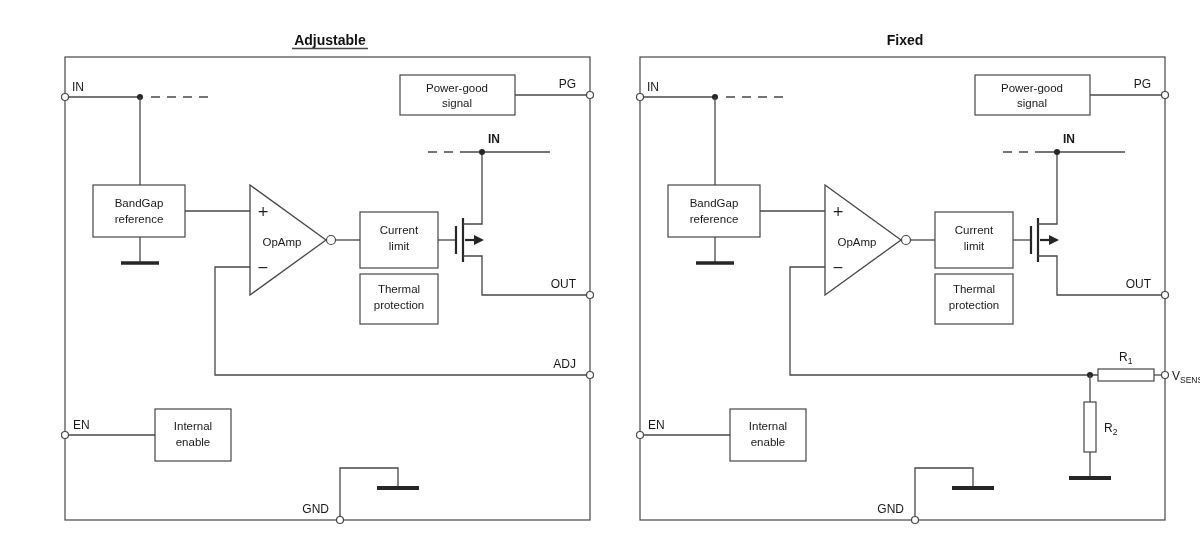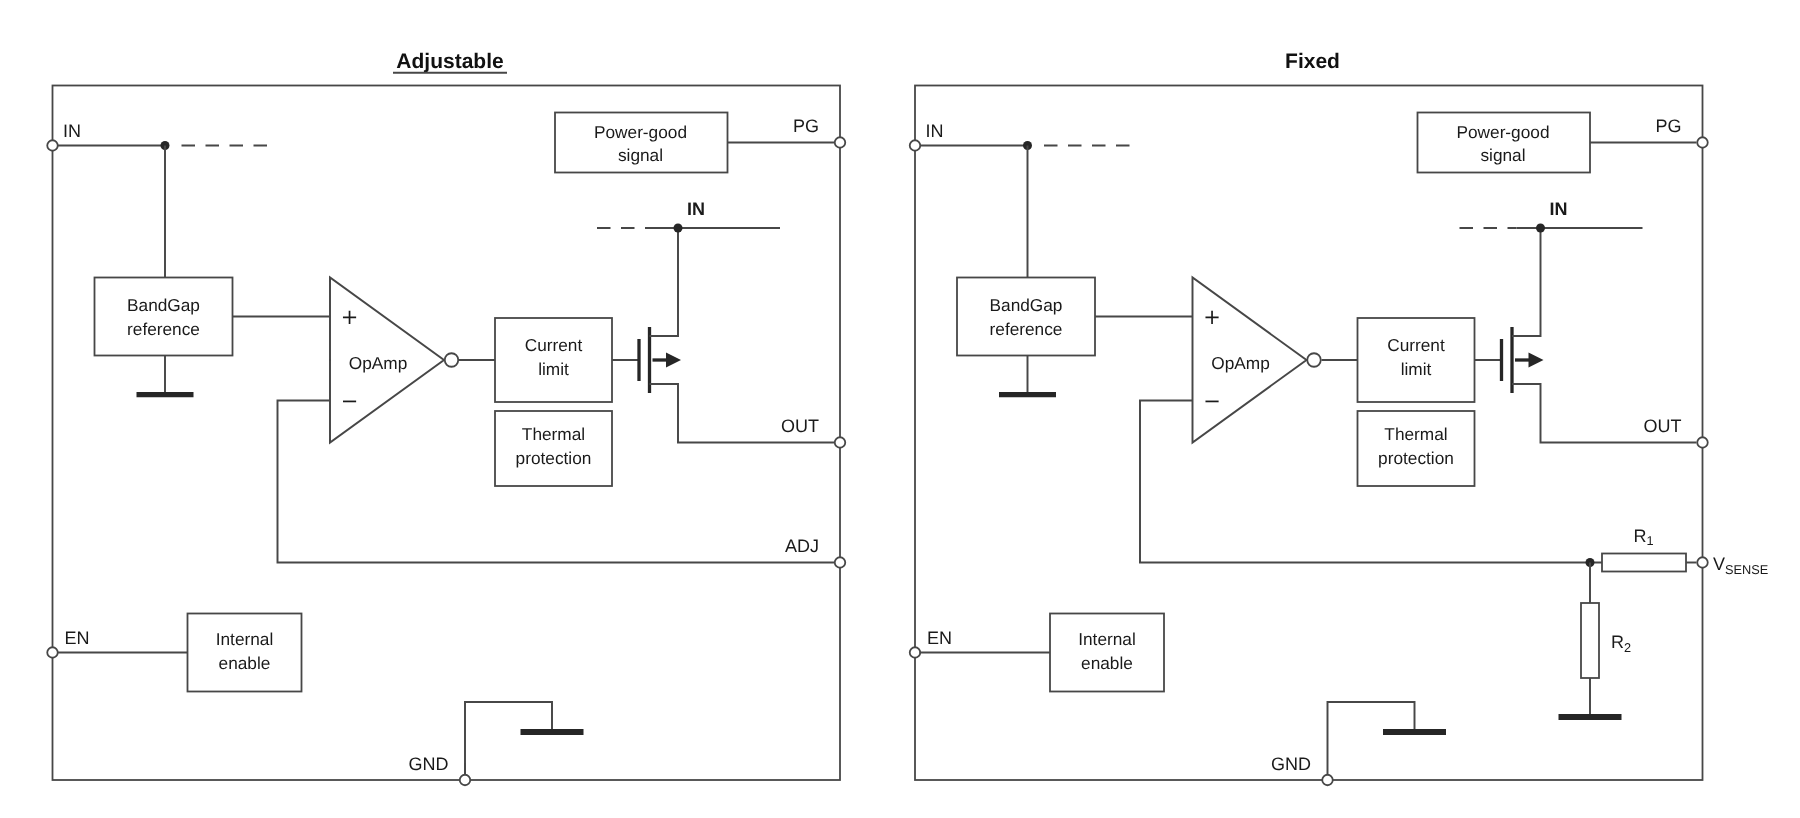--- a/index.html
+++ b/index.html
@@ -1,16 +1,16 @@
 <!DOCTYPE html>
 <html><head>
 <meta charset="utf-8">
 <style>
   html, body { margin: 0; padding: 0; background: #ffffff; }
-  .canvas-wrap { width: 1104px; height: 545px; background: #ffffff; position: relative; }
+  .canvas-wrap { width: 1104px; height: 545px; background: #ffffff; position: relative; padding-left: 30px; }
   svg { display: block; }
   .wire        { stroke: #474747; stroke-width: 1.3; fill: none; }
   .wire-dashed { stroke: #474747; stroke-width: 1.3; fill: none; stroke-dasharray: 9 7; }
   .blk   { fill: #ffffff; stroke: #474747; stroke-width: 1.2; }
   .tri   { fill: #ffffff; stroke: #474747; stroke-width: 1.3; }
   .pin   { fill: #ffffff; stroke: #474747; stroke-width: 1.2; }
   .dot   { fill: #262626; stroke: none; }
   .mos   { stroke: #262626; stroke-width: 2.2; fill: none; }
   .mosfill { fill: #262626; stroke: none; }
   .gbar  { stroke: #262626; stroke-width: 3.5; fill: none; }

